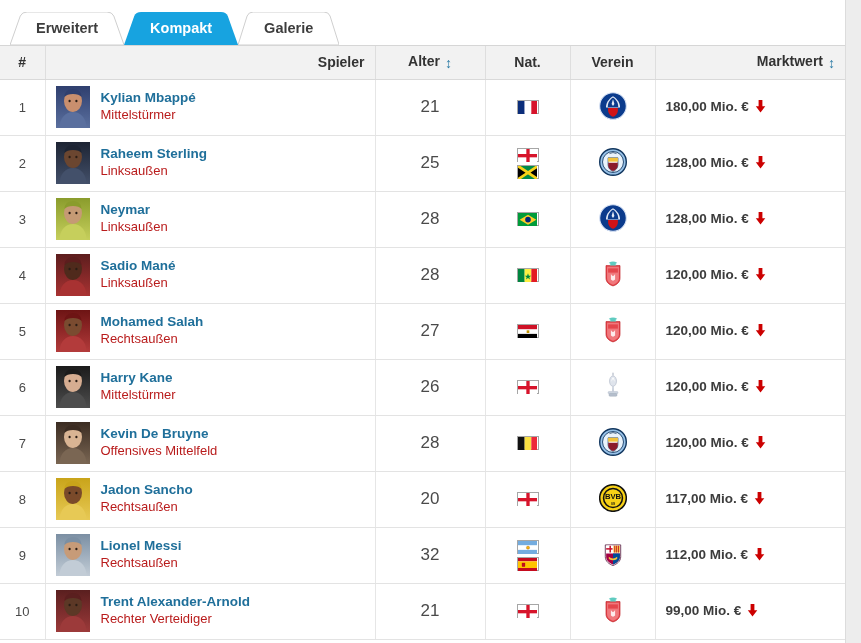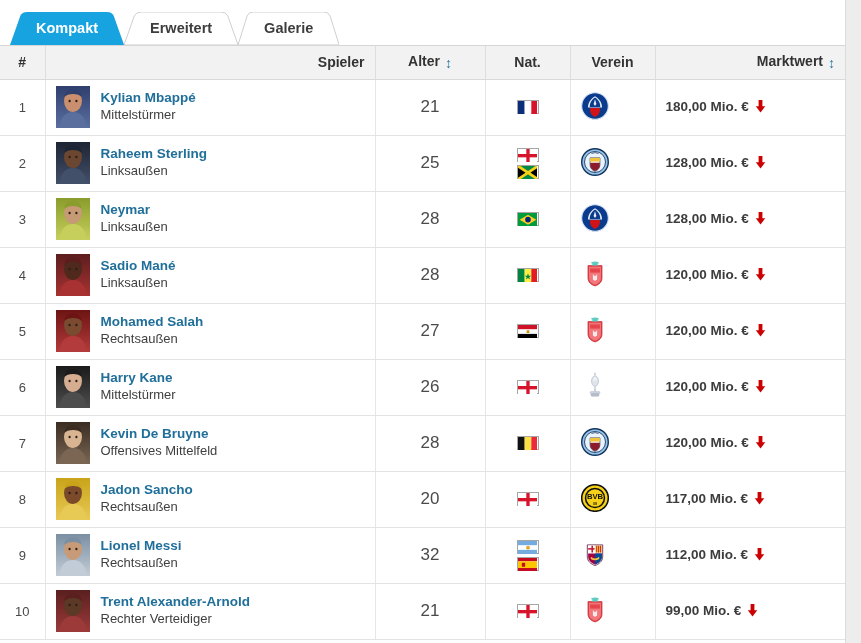--- a/index.html
+++ b/index.html
@@ -119,21 +119,21 @@
     box-sizing: border-box;
     padding: 0 10px;
     color: #4a4a4a;
     vertical-align: middle;
   }
   table.grid tbody td:last-child { border-right: none; }
   td.rank { text-align: center; font-size: 13px; color: #555; width: 45px; }
   td.player { padding-left: 12px; }
   td.age  { text-align: center; font-size: 17px; color: #555; }
   td.nat  { text-align: center; }
-  td.club { }
+  td.club { text-align: center; }
   td.mv   { text-align: left; padding-right: 14px; white-space: nowrap; }
 
   .player-cell { display: flex; align-items: center; gap: 11px; }
   .photo {
     width: 34px;
     height: 42px;
     flex: 0 0 34px;
     border: 0;
     overflow: hidden;
     position: relative;
@@ -142,21 +142,21 @@
   .photo svg { display:block; width:34px; height:42px; }
   .player-text { display: flex; flex-direction: column; line-height: 1.25; }
   .player-name {
     color: #1f6f9a;
     font-weight: bold;
     font-size: 13.5px;
     text-decoration: none;
     cursor: pointer;
     white-space: nowrap;
   }
-  .player-pos { color: #404040; font-size: 13px; white-space: nowrap; }
+  .player-pos { color: #b91c1c; font-size: 13px; white-space: nowrap; }
 
   .mv-value { font-weight: bold; color: #3c3c3c; font-size: 13.5px; }
   .mv-arrow {
     display: inline-block;
     margin-left: 6px;
     vertical-align: -2px;
     color: #cc0000;
   }
 
   .flags { display: flex; flex-direction: column; align-items: center; gap: 3px; }
@@ -166,30 +166,30 @@
 </style>
 </head>
 <body>
 
 <div id="page">
 
   <div class="content">
 
     <div class="tabbar">
       <div class="tabs" id="tab-list">
+          <div class="tab inactive"><span class="tab-shape">
+              <svg viewBox="0 0 100 33" preserveAspectRatio="none">
+                <path d="M0 33 L9 4 Q10.5 0 15 0 L85 0 Q89.5 0 91 4 L100 33 Z" fill="#ffffff" stroke="#cfcfcf" stroke-width="1" vector-effect="non-scaling-stroke"></path>
+              </svg>
+            </span><span class="tab-label">Erweitert</span></div>
           <div class="tab active"><span class="tab-shape">
               <svg viewBox="0 0 100 33" preserveAspectRatio="none">
                 <path d="M0 33 L9 4 Q10.5 0 15 0 L85 0 Q89.5 0 91 4 L100 33 Z" fill="#17a3e0" stroke="none" stroke-width="0" vector-effect="non-scaling-stroke"></path>
               </svg>
             </span><span class="tab-label">Kompakt</span></div>
-          <div class="tab inactive"><span class="tab-shape">
-              <svg viewBox="0 0 100 33" preserveAspectRatio="none">
-                <path d="M0 33 L9 4 Q10.5 0 15 0 L85 0 Q89.5 0 91 4 L100 33 Z" fill="#ffffff" stroke="#cfcfcf" stroke-width="1" vector-effect="non-scaling-stroke"></path>
-              </svg>
-            </span><span class="tab-label">Erweitert</span></div>
           <div class="tab inactive"><span class="tab-shape">
               <svg viewBox="0 0 100 33" preserveAspectRatio="none">
                 <path d="M0 33 L9 4 Q10.5 0 15 0 L85 0 Q89.5 0 91 4 L100 33 Z" fill="#ffffff" stroke="#cfcfcf" stroke-width="1" vector-effect="non-scaling-stroke"></path>
               </svg>
             </span><span class="tab-label">Galerie</span></div>
         </div>
     </div>
 
     <table class="grid">
       <thead>

